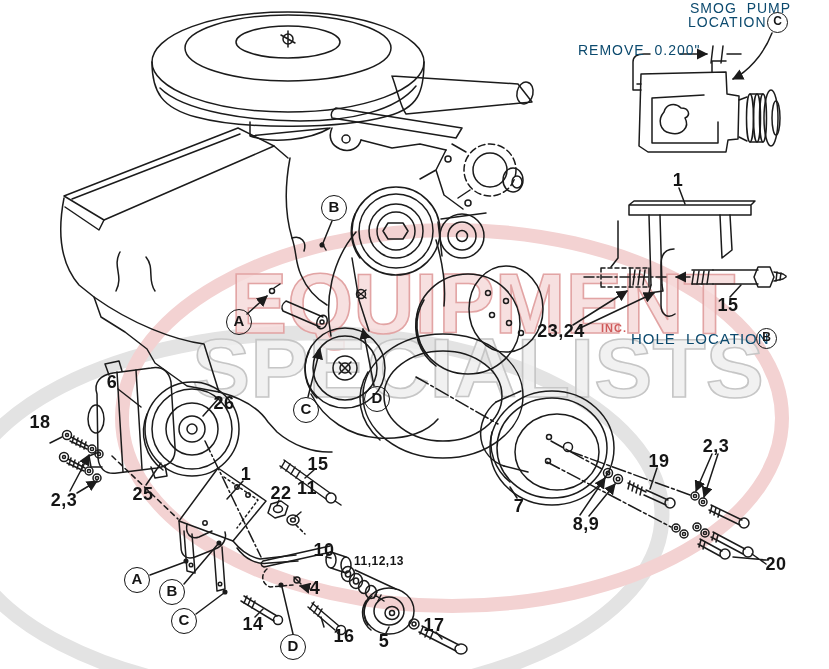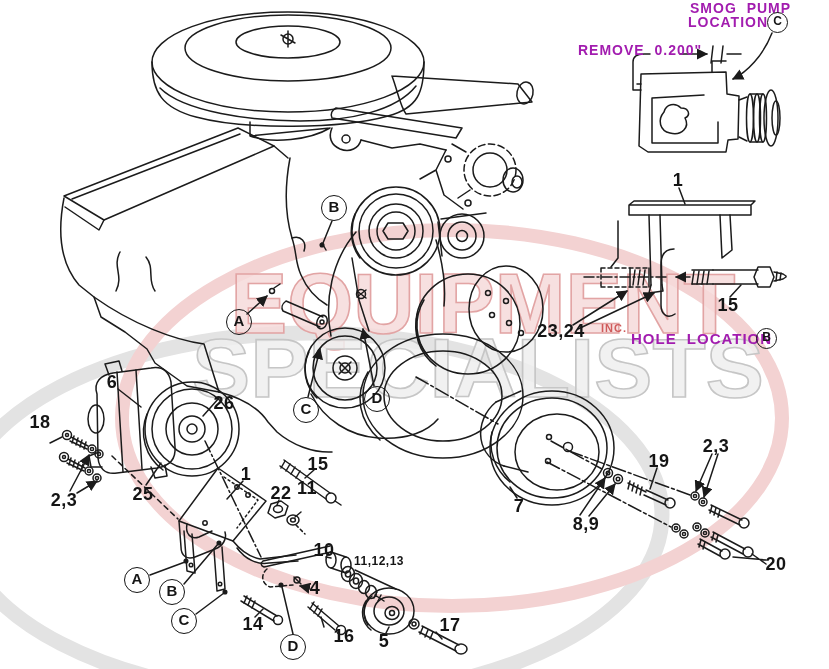--- a/index.html
+++ b/index.html
@@ -2,22 +2,22 @@
 <html><head>
 <meta charset="utf-8">
 <style>
   html,body{margin:0;padding:0;background:#fff;}
   .stage{position:relative;width:829px;height:669px;background:#ffffff;overflow:hidden;
          font-family:"Liberation Sans",sans-serif;color:#111;}
   .stage svg{position:absolute;left:0;top:0;}
   .lbl{position:absolute;transform:translate(-50%,-50%);font-size:18px;font-weight:bold;
        letter-spacing:.5px;white-space:nowrap;color:#151515;}
   .lbl.sm{font-size:12px;}
-  .note{position:absolute;font-size:14px;font-weight:bold;letter-spacing:1px;word-spacing:5px;
-        white-space:nowrap;color:#a21caf;}
+  .note{position:absolute;font-size:14px;font-weight:normal;letter-spacing:1px;word-spacing:5px;
+        white-space:nowrap;color:#0c4a6e;}
   .note.right{text-align:right;}
   .refc{position:absolute;width:26px;height:26px;border:1.8px solid #151515;border-radius:50%;
         box-sizing:border-box;text-align:center;line-height:22px;font-size:15px;font-weight:bold;
         color:#151515;background:transparent;}
   .refc.small{width:21px;height:21px;line-height:17px;font-size:12px;}
   svg text.wm{font-family:"Liberation Sans",sans-serif;font-weight:bold;}
 </style>
 </head>
 <body>
 
@@ -388,21 +388,21 @@
 <div class="lbl" style="left:246px;top:474px;">1</div>
 <div class="lbl" style="left:318px;top:464px;">15</div>
 <div class="lbl" style="left:281px;top:493px;">22</div>
 <div class="lbl" style="left:307px;top:488px;">11</div>
 <div class="lbl" style="left:324px;top:550px;">10</div>
 <div class="lbl sm" style="left:379px;top:561px;">11,12,13</div>
 <div class="lbl" style="left:315px;top:588px;">4</div>
 <div class="lbl" style="left:253px;top:624px;">14</div>
 <div class="lbl" style="left:312px;top:636px;margin-left:32px;">16</div>
 <div class="lbl" style="left:384px;top:641px;">5</div>
-<div class="lbl" style="left:434px;top:625px;margin-left:16px;">17</div>
+<div class="lbl" style="left:434px;top:625px;">17</div>
 <div class="lbl" style="left:519px;top:506px;">7</div>
 <div class="lbl" style="left:586px;top:524px;">8,9</div>
 <div class="lbl" style="left:659px;top:461px;">19</div>
 <div class="lbl" style="left:716px;top:446px;">2,3</div>
 <div class="lbl" style="left:776px;top:564px;">20</div>
 <div class="lbl" style="left:678px;top:180px;">1</div>
 <div class="lbl" style="left:728px;top:305px;">15</div>
 <div class="lbl" style="left:561px;top:331px;">23,24</div>
 
 </div>

